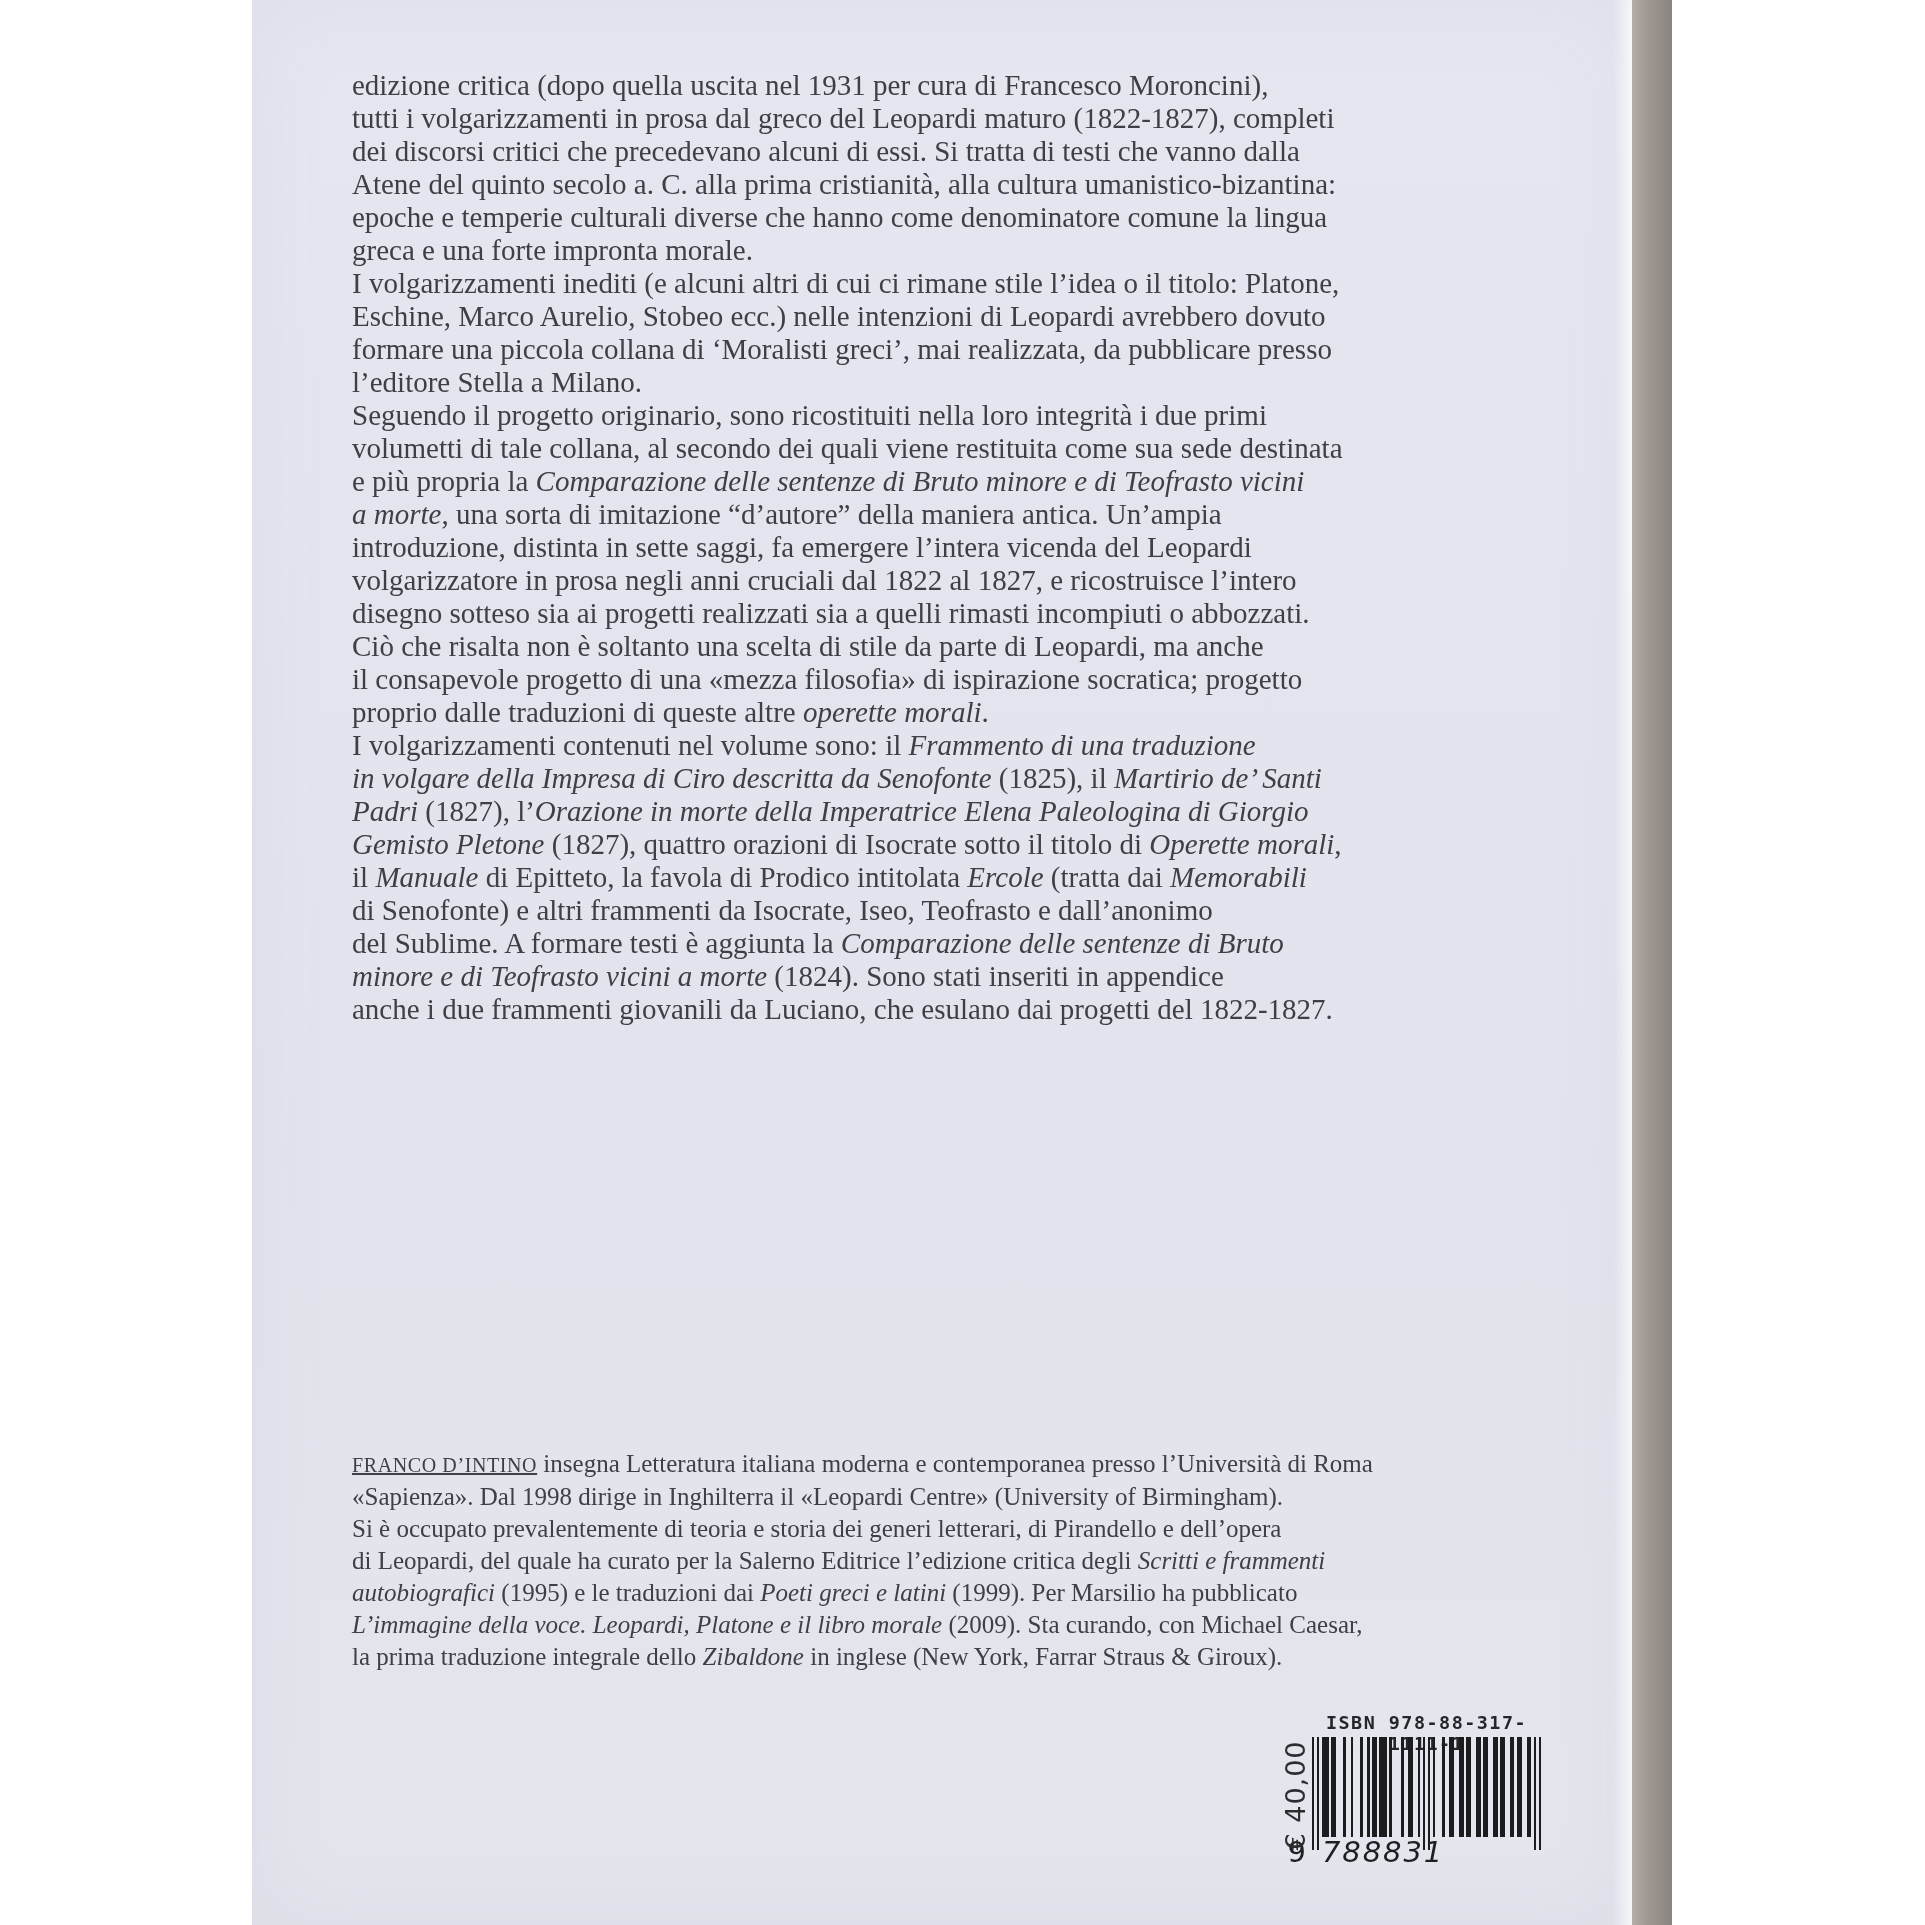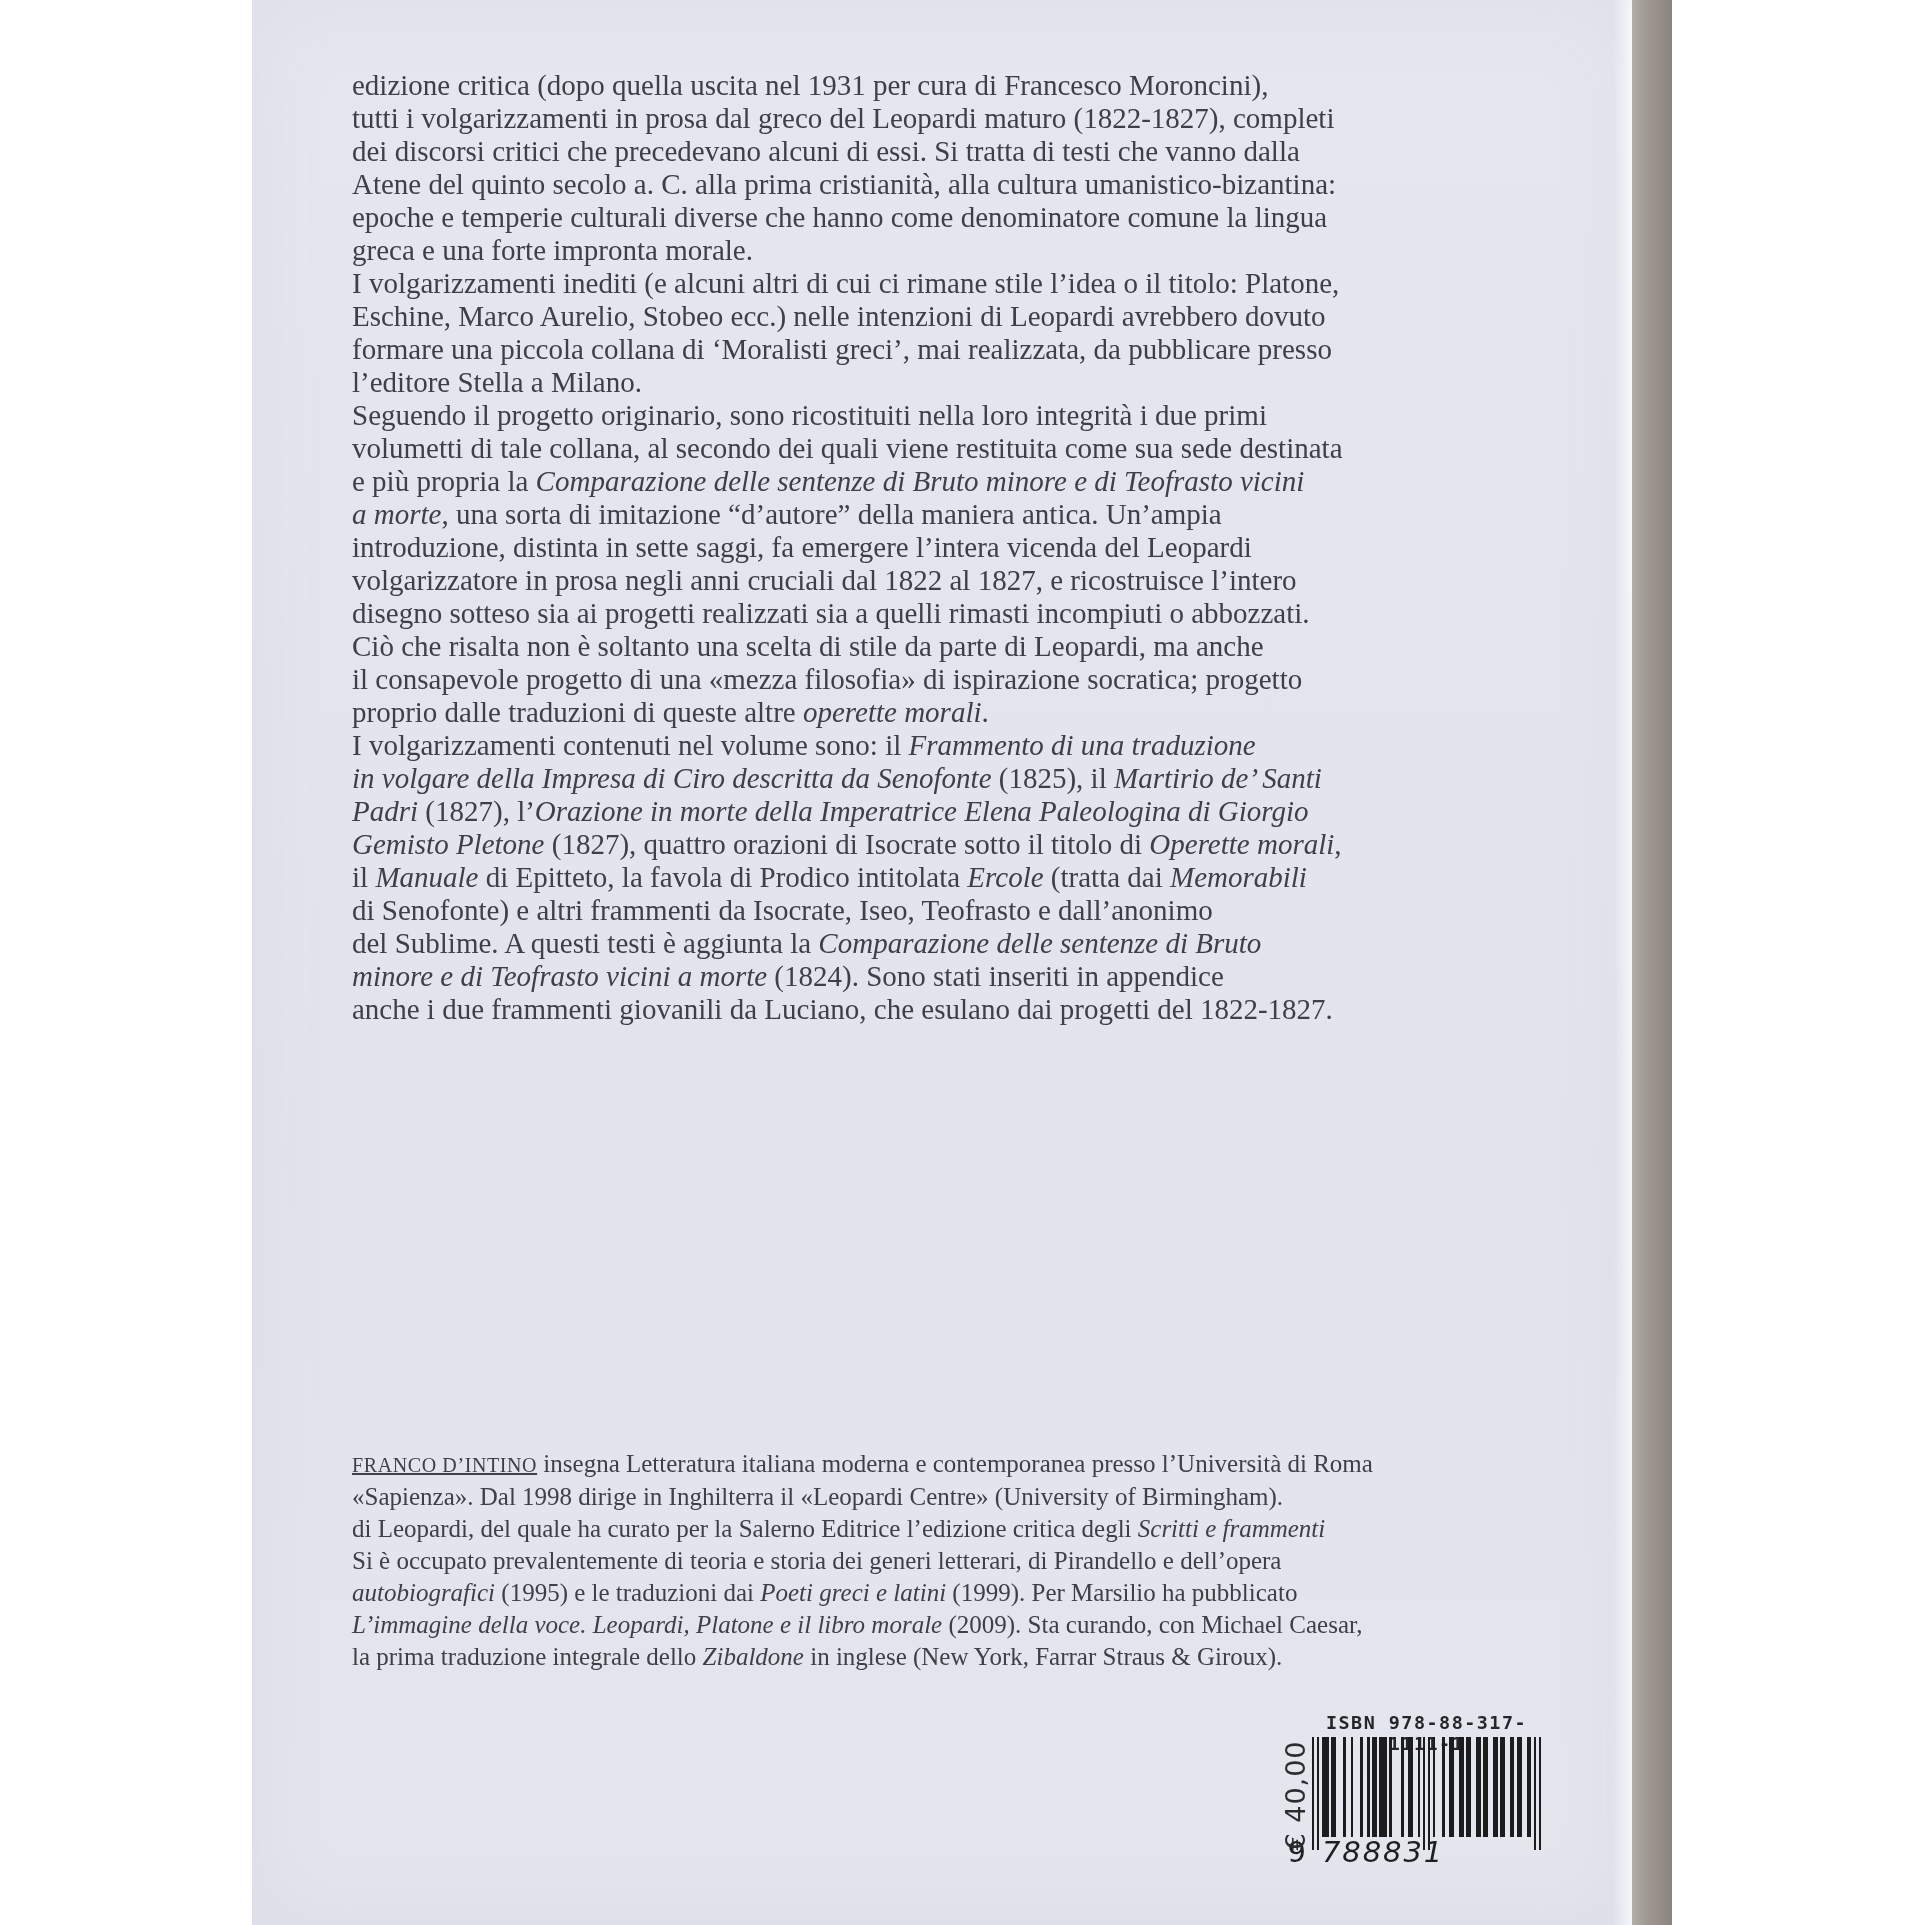--- a/index.html
+++ b/index.html
@@ -68,30 +68,30 @@
       <div class="tline"><span class="rm">disegno sotteso sia ai progetti realizzati sia a quelli rimasti incompiuti o abbozzati.</span></div>
       <div class="tline"><span class="rm">Ciò che risalta non è soltanto una scelta di stile da parte di Leopardi, ma anche</span></div>
       <div class="tline"><span class="rm">il consapevole progetto di una «mezza filosofia» di ispirazione socratica; progetto</span></div>
       <div class="tline"><span class="rm">proprio dalle traduzioni di queste altre </span><span class="it">operette morali</span><span class="rm">.</span></div>
       <div class="tline"><span class="rm">I volgarizzamenti contenuti nel volume sono: il </span><span class="it">Frammento di una traduzione</span></div>
       <div class="tline"><span class="it">in volgare della Impresa di Ciro descritta da Senofonte</span><span class="rm"> (1825), il </span><span class="it">Martirio de’ Santi</span></div>
       <div class="tline"><span class="it">Padri</span><span class="rm"> (1827), l’</span><span class="it">Orazione in morte della Imperatrice Elena Paleologina di Giorgio</span></div>
       <div class="tline"><span class="it">Gemisto Pletone</span><span class="rm"> (1827), quattro orazioni di Isocrate sotto il titolo di </span><span class="it">Operette morali</span><span class="rm">,</span></div>
       <div class="tline"><span class="rm">il </span><span class="it">Manuale</span><span class="rm"> di Epitteto, la favola di Prodico intitolata </span><span class="it">Ercole</span><span class="rm"> (tratta dai </span><span class="it">Memorabili</span></div>
       <div class="tline"><span class="rm">di Senofonte) e altri frammenti da Isocrate, Iseo, Teofrasto e dall’anonimo</span></div>
-      <div class="tline"><span class="rm">del Sublime. A questi testi è aggiunta la </span><span class="it">Comparazione delle sentenze di Bruto</span></div>
+      <div class="tline"><span class="rm">del Sublime. A formare testi è aggiunta la </span><span class="it">Comparazione delle sentenze di Bruto</span></div>
       <div class="tline"><span class="it">minore e di Teofrasto vicini a morte</span><span class="rm"> (1824). Sono stati inseriti in appendice</span></div>
       <div class="tline"><span class="rm">anche i due frammenti giovanili da Luciano, che esulano dai progetti del 1822-1827.</span></div>
     </div>
 
   <div id="bio" class="textblock">
       <div class="tline"><span class="sc">FRANCO D’INTINO</span><span class="rm"> insegna Letteratura italiana moderna e contemporanea presso l’Università di Roma</span></div>
       <div class="tline"><span class="rm">«Sapienza». Dal 1998 dirige in Inghilterra il «Leopardi Centre» (University of Birmingham).</span></div>
+      <div class="tline"><span class="rm">Si è occupato prevalentemente di teoria e storia dei generi letterari, di Pirandello e dell’opera</span></div>
       <div class="tline"><span class="rm">di Leopardi, del quale ha curato per la Salerno Editrice l’edizione critica degli </span><span class="it">Scritti e frammenti</span></div>
-      <div class="tline"><span class="rm">Si è occupato prevalentemente di teoria e storia dei generi letterari, di Pirandello e dell’opera</span></div>
       <div class="tline"><span class="it">autobiografici</span><span class="rm"> (1995) e le traduzioni dai </span><span class="it">Poeti greci e latini</span><span class="rm"> (1999). Per Marsilio ha pubblicato</span></div>
       <div class="tline"><span class="it">L’immagine della voce. Leopardi, Platone e il libro morale</span><span class="rm"> (2009). Sta curando, con Michael Caesar,</span></div>
       <div class="tline"><span class="rm">la prima traduzione integrale dello </span><span class="it">Zibaldone</span><span class="rm"> in inglese (New York, Farrar Straus &amp; Giroux).</span></div>
     </div>
 
   <div id="isbn-label">ISBN 978-88-317-1111-1</div>
 
   <div id="ean-wrap">
     <svg id="ean-svg" width="229" height="113" viewBox="0 0 236 116" shape-rendering="crispEdges" fill="#1c1c1e">
         <rect x="0.00" y="0" width="2.48" height="116"></rect>

